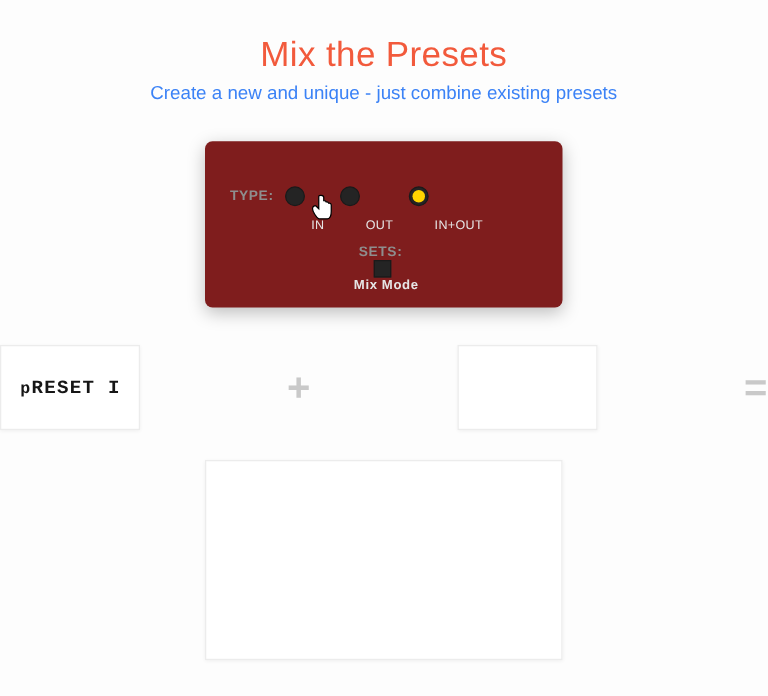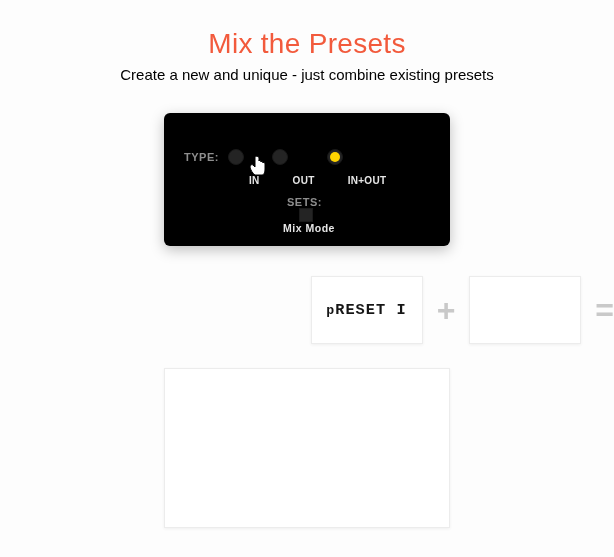--- a/index.html
+++ b/index.html
@@ -13,29 +13,29 @@
   }
   .heading {
     font-size: 28px;
     font-weight: 400;
     color: #f25a3c;
     letter-spacing: 0.3px;
     margin-bottom: 6px;
   }
   .subheading {
     font-size: 15px;
-    color: #000000;
+    color: #3b82f6;
     font-weight: 400;
     margin-bottom: 30px;
   }
 
   .panel {
     width: 286px;
     margin: 0 auto 30px auto;
-    background: #000000;
+    background: #7f1d1d;
     border-radius: 6px;
     box-shadow: 0 4px 14px rgba(0,0,0,0.25);
     padding: 14px 16px 12px 20px;
     text-align: left;
     position: relative;
   }
   .panel-row {
     display: flex;
     align-items: center;
     font-size: 11px;
@@ -57,21 +57,21 @@
   }
   .radio.selected::after {
     content: "";
     width: 10px; height: 10px;
     border-radius: 50%;
     background: #ffd400;
   }
   .radio-label {
     color: #e6e6e6;
     font-size: 10px;
-    font-weight: 700;
+    font-weight: 400;
     margin-right: 12px;
     letter-spacing: 0.3px;
     margin-top: 48px;
   }
   .checkbox {
     width: 14px; height: 14px;
     background: #242424;
     border: 1px solid #1a1a1a;
     margin-right: 7px;
     flex-shrink: 0;
@@ -84,21 +84,21 @@
   .cursor-icon {
     position: absolute;
     left: 85px;
     top: 42px;
     pointer-events: none;
   }
 
   .equation {
     display: flex;
     align-items: center;
-    justify-content: flex-end;
+    justify-content: space-between;
     gap: 14px;
     margin-bottom: 24px;
   }
   .card {
     width: 112px; height: 68px;
     background: #ffffff;
     border: 1px solid #ececec;
     box-shadow: 0 1px 3px rgba(0,0,0,0.06);
     display: flex;
     align-items: center; justify-content: center;

